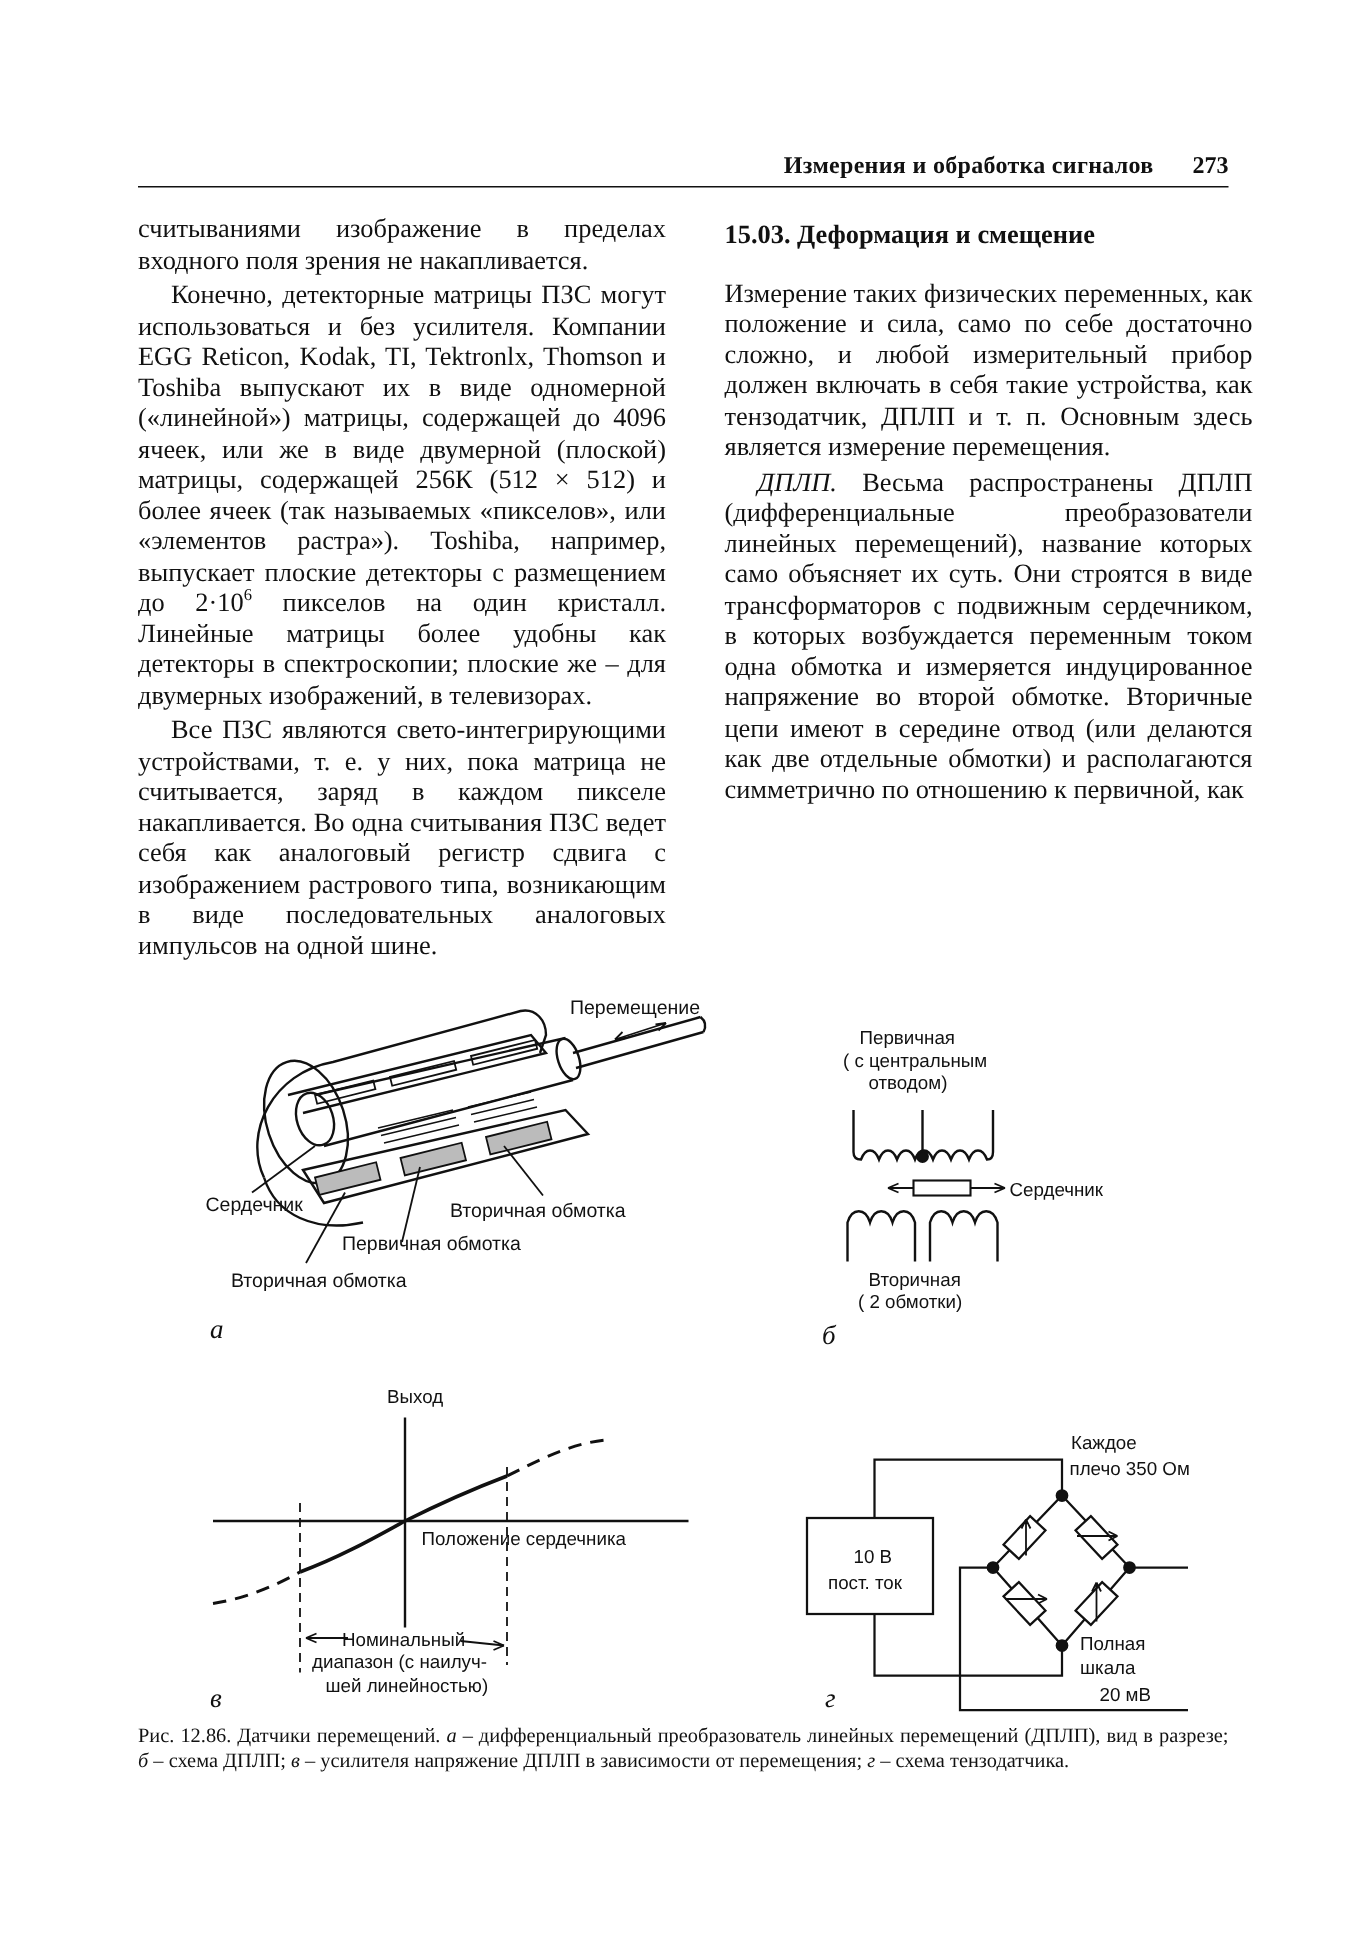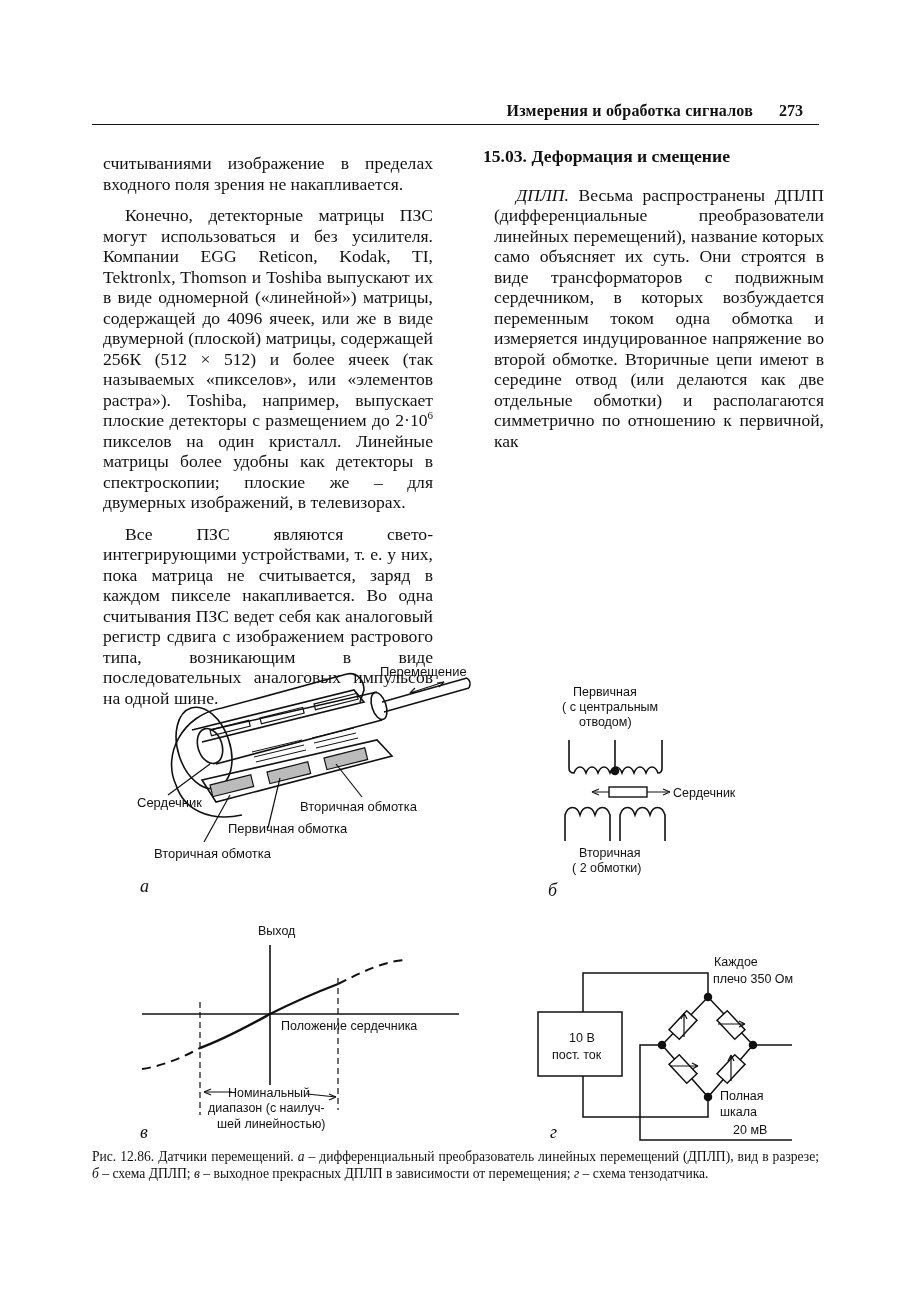--- a/index.html
+++ b/index.html
@@ -1,28 +1,28 @@
 <!DOCTYPE html>
 <html><head>
 <meta charset="utf-8">
 <style>
   html, body { margin: 0; padding: 0; background: #ffffff; }
   body { width: 912px; height: 1300px; position: relative; overflow: hidden; color: #111; }
   .serif { font-family: "Liberation Serif", "DejaVu Serif", serif; }
   .sans { font-family: "Liberation Sans", "DejaVu Sans", sans-serif; }
 
-  .running-head { position: absolute; left: 76px; top: 100px; width: 727px; height: 22px; }
+  .running-head { position: absolute; left: 92px; top: 100px; width: 727px; height: 22px; }
   .running-head .title { position: absolute; right: 50px; top: 2px; font-weight: bold; font-size: 16px; letter-spacing: 0.2px; }
   .running-head .pageno { position: absolute; right: 0; top: 2px; font-weight: bold; font-size: 16px; }
   .rule { position: absolute; left: 92px; top: 124px; width: 727px; height: 1px; background: #111; }
 
   .col { position: absolute; top: 142px; width: 352px; font-size: 17.6px; line-height: 20.5px; text-align: justify; }
   .col.left { left: 92px; }
   .col.right { left: 483px; }
-  .col p { margin: 11px; }
+  .col p { margin: 0; }
   .col p.ind { text-indent: 22px; }
   .col p + p { margin-top: 3px; }
   .section-title { font-weight: bold; font-size: 17.6px; margin: 4px 0 18px 0 !important; }
   .col sup { font-size: 11px; line-height: 0; }
 
   .figure { position: absolute; left: 92px; top: 660px; width: 730px; height: 485px; }
   .figure svg { position: absolute; left: 0; top: 0; }
   .caption { position: absolute; left: 92px; top: 1148px; width: 727px; font-size: 13.6px; line-height: 17px; text-align: justify; }
   .caption i { font-style: italic; }
 </style>
@@ -36,20 +36,21 @@
 <div class="rule"></div>
 
 <div class="col left serif">
   <p>считываниями изображение в пределах входного поля зрения не накапливается.</p>
   <p class="ind"><span>Конечно, детекторные матрицы ПЗС могут использоваться и без усилителя. Компании EGG Reticon, Kodak, TI, Tektronlx, Thomson и Toshiba выпускают их в виде одномерной («линейной») матрицы, содержащей до 4096 ячеек, или же в виде двумерной (плоской) матрицы, содержащей 256К (512 × 512) и более ячеек (так называемых «пикселов», или «элементов растра»). Toshiba, например, выпускает плоские детекторы с размещением до</span> <span>2·10</span><sup>6</sup><span> пикселов на один кристалл. Линейные матрицы более удобны как детекторы в спектроскопии; плоские же – для двумерных изображений, в телевизорах.</span></p>
   <p class="ind">Все ПЗС являются свето-интегрирующими устройствами, т. е. у них, пока матрица не считывается, заряд в каждом пикселе накапливается. Во одна считывания ПЗС ведет себя как аналоговый регистр сдвига с изображением растрового типа, возникающим в виде последовательных аналоговых импульсов на одной шине.</p>
 </div>
 
 <div class="col right serif">
   <p class="section-title">15.03. Деформация и смещение</p>
+  <p>Измерение таких физических переменных, как положение и сила, само по себе достаточно сложно, и любой измерительный прибор должен включать в себя такие устройства, как тензодатчик, ДПЛП и т. п. Основным здесь является измерение перемещения.</p>
   <p class="ind"><i>ДПЛП.</i> <span>Весьма распространены ДПЛП (дифференциальные преобразователи линейных перемещений), название которых само объясняет их суть. Они строятся в виде трансформаторов с подвижным сердечником, в которых возбуждается переменным током одна обмотка и измеряется индуцированное напряжение во второй обмотке. Вторичные цепи имеют в середине отвод (или делаются как две отдельные обмотки) и располагаются симметрично по отношению к первичной, как</span></p>
 </div>
 
 <div class="figure">
   <svg width="730" height="485" viewBox="0 0 730 485" xmlns="http://www.w3.org/2000/svg" class="sans" font-family="Liberation Sans, DejaVu Sans, sans-serif" font-size="13">
 
     <g stroke="#111" fill="none" stroke-width="1.6">
 
       <path d="M84 125 C 70 95, 90 55, 130 48 L 255 14 C 265 12, 272 20, 272 30 L 268 42"></path>
       <path d="M84 125 C 92 150, 118 162, 150 155"></path>
@@ -165,13 +166,13 @@
       <text x="622" y="306">Каждое</text>
       <text x="621" y="323">плечо 350 Ом</text>
       <text x="628" y="440">Полная</text>
       <text x="628" y="456">шкала</text>
       <text x="641" y="474">20 мВ</text>
       <text x="458" y="478" font-family="Liberation Serif, DejaVu Serif, serif" font-style="italic" font-size="18">г</text>
     </g>
   </svg>
 </div>
 
-<div class="caption serif"><span>Рис. 12.86. Датчики перемещений. </span><i>а</i><span> – дифференциальный преобразователь линейных перемещений (ДПЛП), вид в разрезе; </span><i>б</i><span> – схема ДПЛП; </span><i>в</i><span> – выходное прекрасных ДПЛП в зависимости от перемещения; </span><i>г</i><span> – схема тензодатчика.</span></div>
+<div class="caption serif"><span>Рис. 12.86. Датчики перемещений. </span><i>а</i><span> – дифференциальный преобразователь линейных перемещений (ДПЛП), вид в разрезе; </span><i>б</i><span> – схема ДПЛП; </span><i>в</i><span> – усилителя напряжение ДПЛП в зависимости от перемещения; </span><i>г</i><span> – схема тензодатчика.</span></div>
 
 </body></html>

